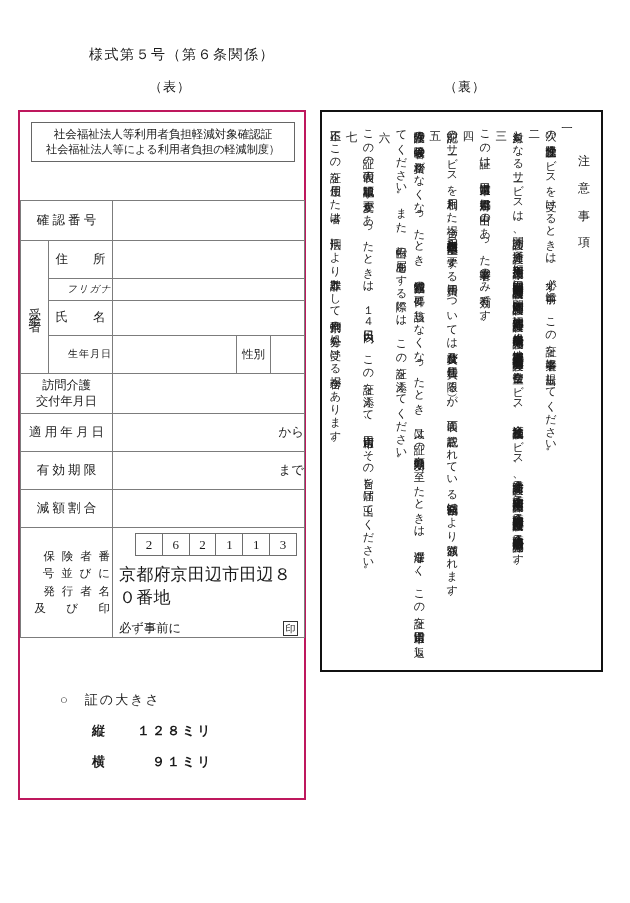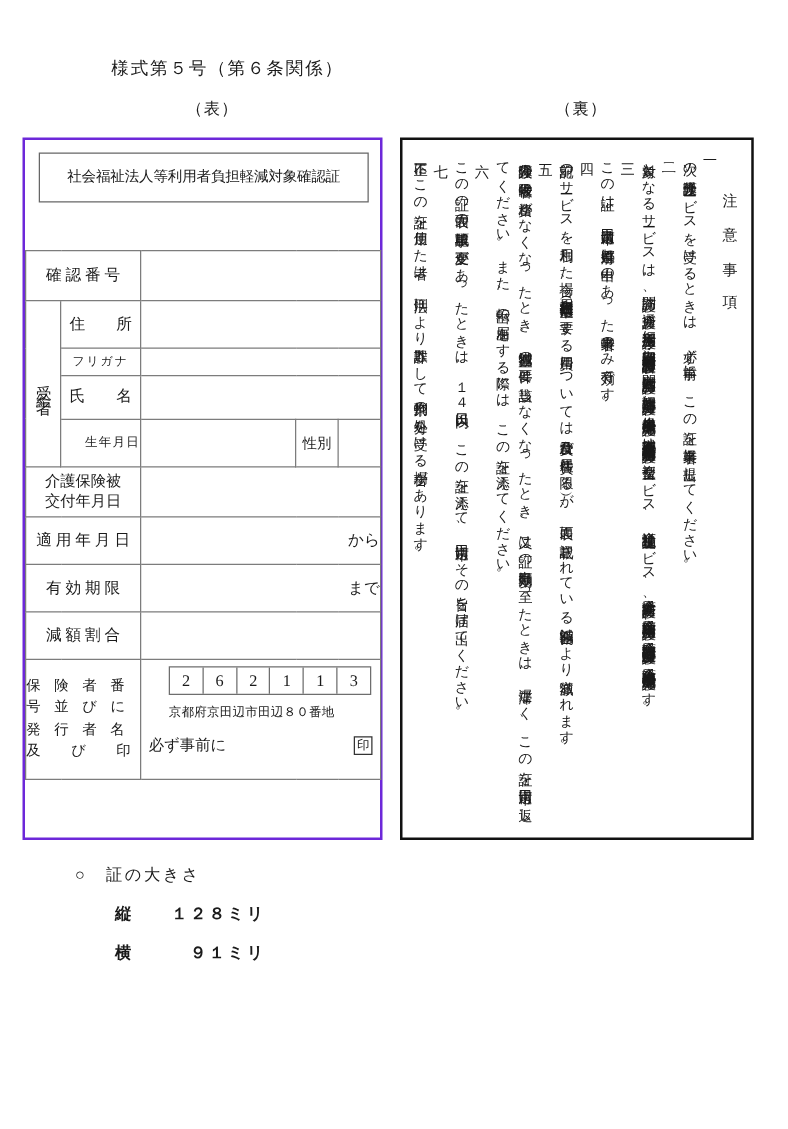--- a/index.html
+++ b/index.html
@@ -30,22 +30,22 @@
     text-align: center;
     letter-spacing: 1px;
   }
   .side-label.front { left: 0; top: 78px; width: 340px; }
   .side-label.back  { left: 300px; top: 78px; width: 330px; }
 
   
   #front-panel {
     position: absolute;
     left: 18px; top: 110px;
-    width: 288px; height: 562px;
-    border: 2px solid #6d28d9;
+    width: 288px; height: 690px;
+    border: 2px solid #be185d;
     background: #fff;
   }
   .title-box {
     position: absolute;
     left: 11px; top: 10px;
     width: 264px; height: 40px;
     border: 1px solid #666;
     display: flex; flex-direction: column;
     align-items: center; justify-content: center;
     line-height: 1.25;
@@ -91,46 +91,46 @@
   .recv-v {
     writing-mode: vertical-rl;
     text-orientation: upright;
     height: 132px;
     margin: 0 auto;
     display: flex; align-items: center; justify-content: space-evenly;
     font-size: 12.5px;
     letter-spacing: 6px;
   }
 
-  .furigana { font-size: 9.5px; letter-spacing: 1.5px; text-align: center; }
+  .furigana { font-size: 9.5px; letter-spacing: 1.5px; text-align: right; font-style: italic; }
   .dob { font-size: 10px; letter-spacing: 1px; text-align: right; }
   .sex { font-size: 11.5px; text-align: center; }
 
   .dotted-b { border-bottom: 1px dashed #555 !important; }
 
   .end-mark { text-align: right; padding-right: 10px; font-size: 12.5px; }
 
   
   .ins-label {
     writing-mode: horizontal-tb;
     font-size: 11.5px; line-height: 1.5;
-    text-align: left; letter-spacing: 2px; font-family: Liberation Mono, monospace;
+    text-align: right; letter-spacing: 2px;
   }
   .digit-boxes {
     display: flex; margin: 5px 0 0 22px;
     border: 1px solid #6e6e6e;
     width: 162px;
   }
   .digit-boxes span {
     flex: 1; text-align: center;
     font-size: 13px; line-height: 21px;
     border-right: 1px solid #6e6e6e;
   }
   .digit-boxes span:last-child { border-right: none; }
-  .addr-line { font-size: 10px; margin: 7px 0 0 22px; letter-spacing: 0.2px; }
+  .addr-line { font-size: 17px; margin: 7px 0 0 6px; letter-spacing: 0.2px; }
   .mayor-line {
     font-size: 12.3px; margin: 11px 6px 0 6px;
     display: flex; justify-content: space-between; align-items: center;
   }
   .seal {
     border: 1px solid #333; width: 15px; height: 15px;
     font-size: 10px; line-height: 14px; text-align: center;
   }
 
   
@@ -184,20 +184,21 @@
 <body>
 
 <div class="form-no">様式第５号（第６条関係）</div>
 <div class="side-label front">（表）</div>
 <div class="side-label back">（裏）</div>
 
 <div id="front-panel">
 
   <div class="title-box">
     <div>社会福祉法人等利用者負担軽減対象確認証</div>
+    <div class="l2">社会福祉法人等による利用者負担の軽減制度）</div>
   </div>
 
 
   <table class="tbl">
     <colgroup>
       <col style="width:28px">
         <col style="width:64px">
       <col style="width:124px">
         <col style="width:34px">
         <col style="width:34px">
@@ -242,21 +243,21 @@
       <td></td>
       <td>
         <div class="sex">性別</div>
       </td>
       <td></td>
     </tr>
 
     <tr>
       <td colspan="2" style="height:40px">
         <div class="two-line">
-          <div>介護保険被</div>
+          <div>訪問介護</div>
           <div>交付年月日</div>
         </div>
       </td>
       <td colspan="3"></td>
     </tr>
 
     <tr>
       <td colspan="2" style="height:38px">
         <div class="vspread">適 用 年 月 日</div>
       </td>

